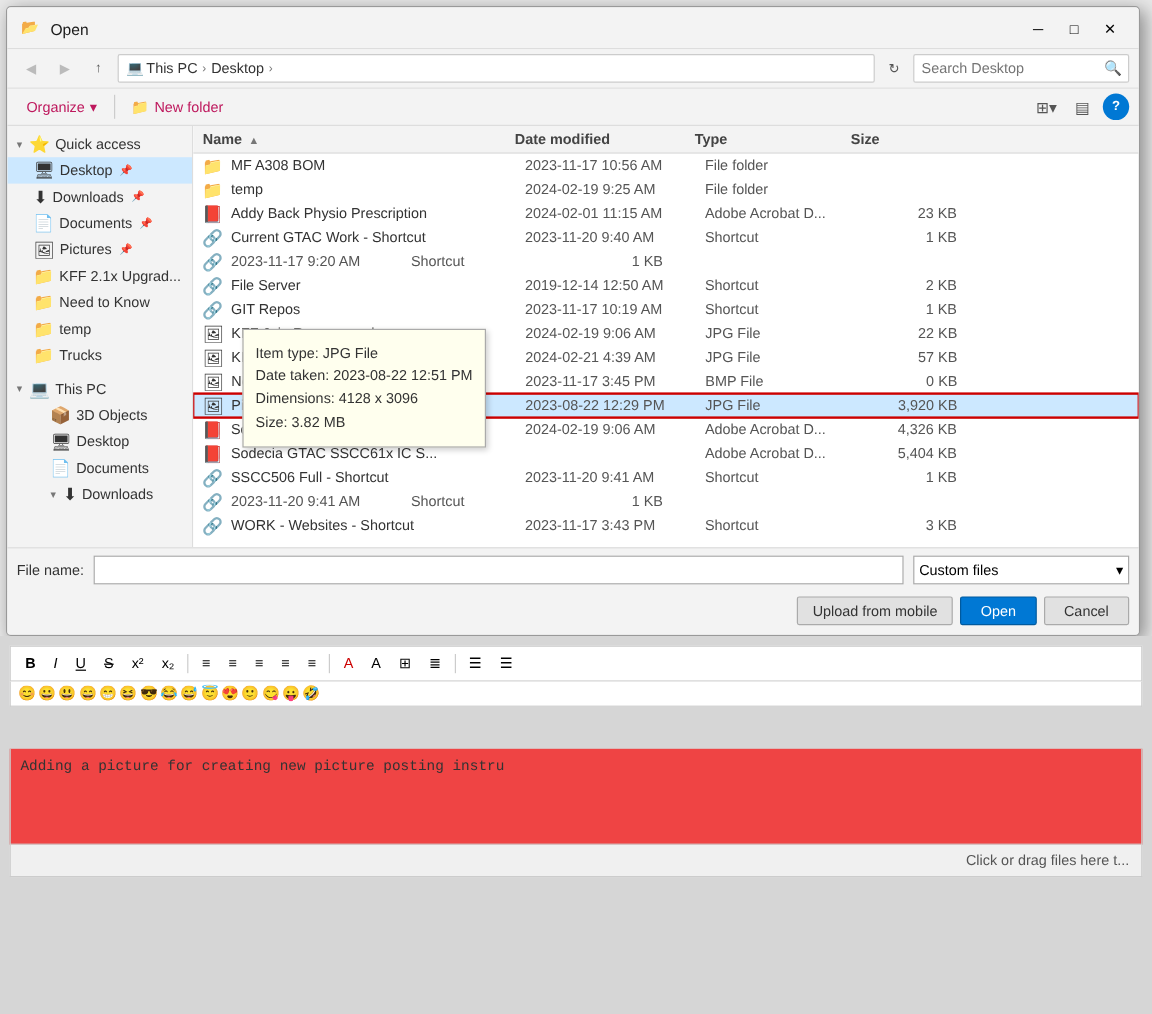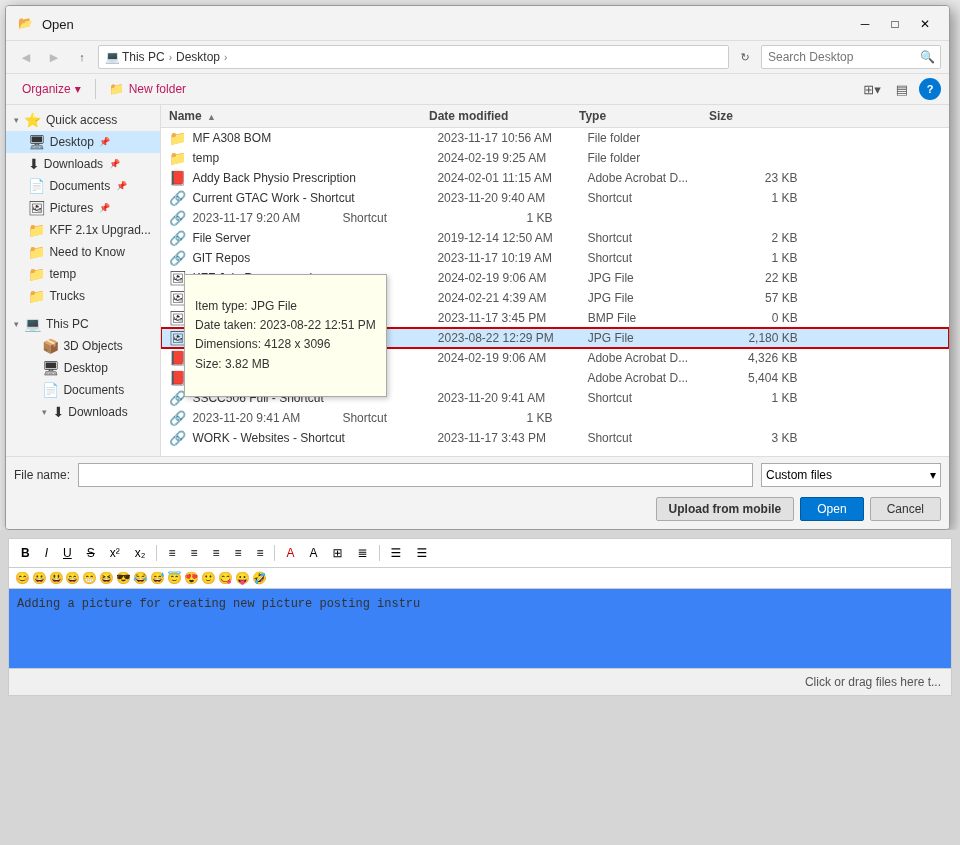--- a/index.html
+++ b/index.html
@@ -264,25 +264,25 @@
     
     .file-row.selected-red {
       background: #cce8ff;
       outline: 2px solid #cc0000;
       outline-offset: -1px;
     }
 
     
     .tooltip-popup {
       position: absolute;
-      left: 178px;
+      left: 196px;
       top: 268px;
       background: #ffffee;
       border: 1px solid #aaa;
-      padding: 22px 10px;
+      padding: 10px 10px;
       font-size: 12px;
       color: #333;
       line-height: 1.6;
       z-index: 100;
       box-shadow: 2px 2px 5px rgba(0,0,0,0.2);
     }
 
     
     .bottom-bar {
       display: flex;
@@ -343,21 +343,20 @@
       color: white;
     }
     .upload-btn {
       padding: 4px 12px;
       border: 1px solid #aaa;
       background: #e1e1e1;
       cursor: pointer;
       font-size: 12px;
       border-radius: 2px;
       color: #333;
-      font-weight: bold;
     }
 
     
     .editor-area {
       position: absolute;
       top: 530px;
       left: 0;
       right: 0;
       bottom: 0;
       background: #d6d6d6;
@@ -383,28 +382,29 @@
     .ed-sep { width: 1px; height: 16px; background: #ccc; margin: 0 2px; }
     .emoji-row {
       background: white;
       border: 1px solid #ccc;
       border-top: none;
       padding: 3px 6px;
       display: flex;
       gap: 2px;
     }
     .editor-content {
-      background: #3b82f6;
+      background: #ef4444;
       border: 1px solid #ccc;
       border-top: none;
       padding: 8px;
       min-height: 80px;
       font-family: 'Courier New', monospace;
       font-size: 12px;
       color: #333;
+      margin-top: 35px;
     }
     .editor-footer {
       background: #f0f0f0;
       border: 1px solid #ccc;
       border-top: none;
       padding: 6px 10px;
       text-align: right;
       font-size: 12px;
       color: #555;
     }
@@ -626,21 +626,21 @@
       <span class="file-name">New Bitmap Image</span>
       <span class="file-date">2023-11-17 3:45 PM</span>
       <span class="file-type">BMP File</span>
       <span class="file-size">0 KB</span>
     </div>
           <div class="file-row selected-red">
       <span class="file-icon">🖼</span>
       <span class="file-name">Picture to post to KFF</span>
       <span class="file-date">2023-08-22 12:29 PM</span>
       <span class="file-type">JPG File</span>
-      <span class="file-size">2,180 KB</span>
+      <span class="file-size">3,920 KB</span>
     </div>
           <div class="file-row">
       <span class="file-icon">📕</span>
       <span class="file-name">Sodecia GTAC SSCC61x FW...</span>
       <span class="file-date">2024-02-19 9:06 AM</span>
       <span class="file-type">Adobe Acrobat D...</span>
       <span class="file-size">4,326 KB</span>
     </div>
           <div class="file-row">
       <span class="file-icon">📕</span>

